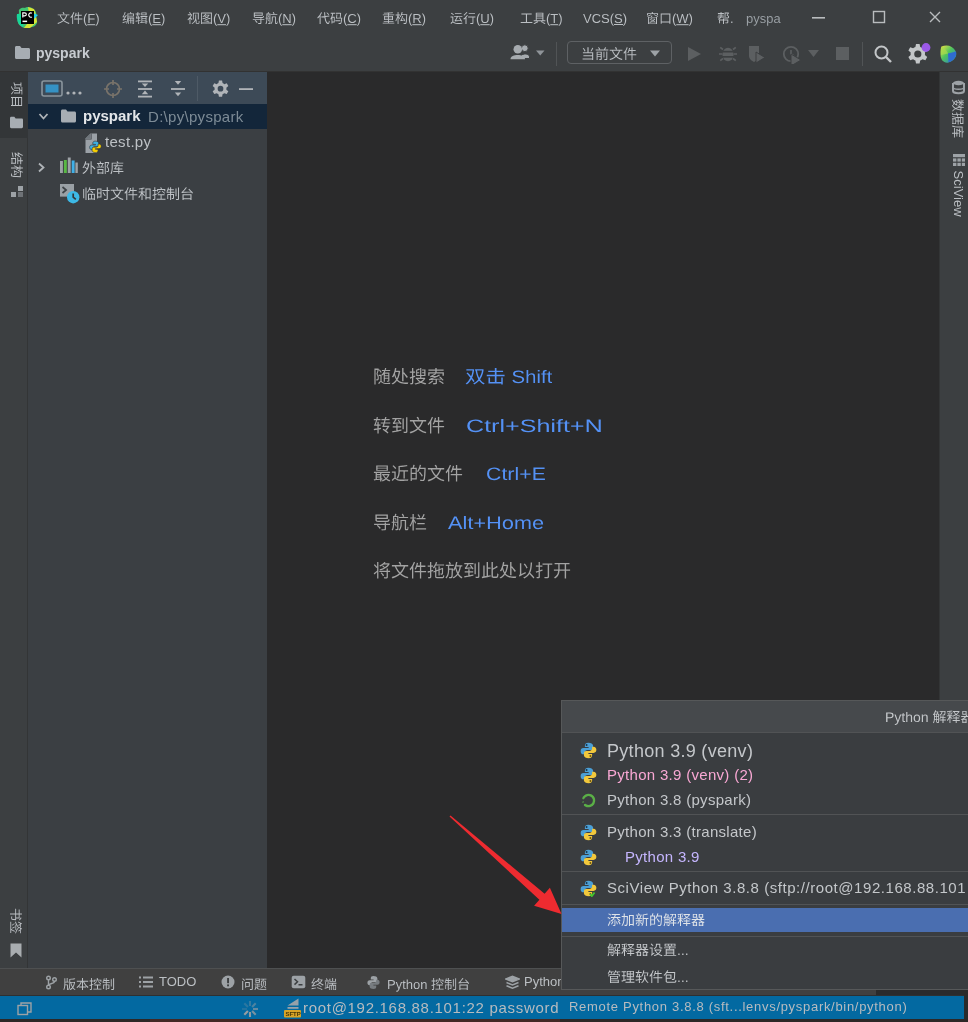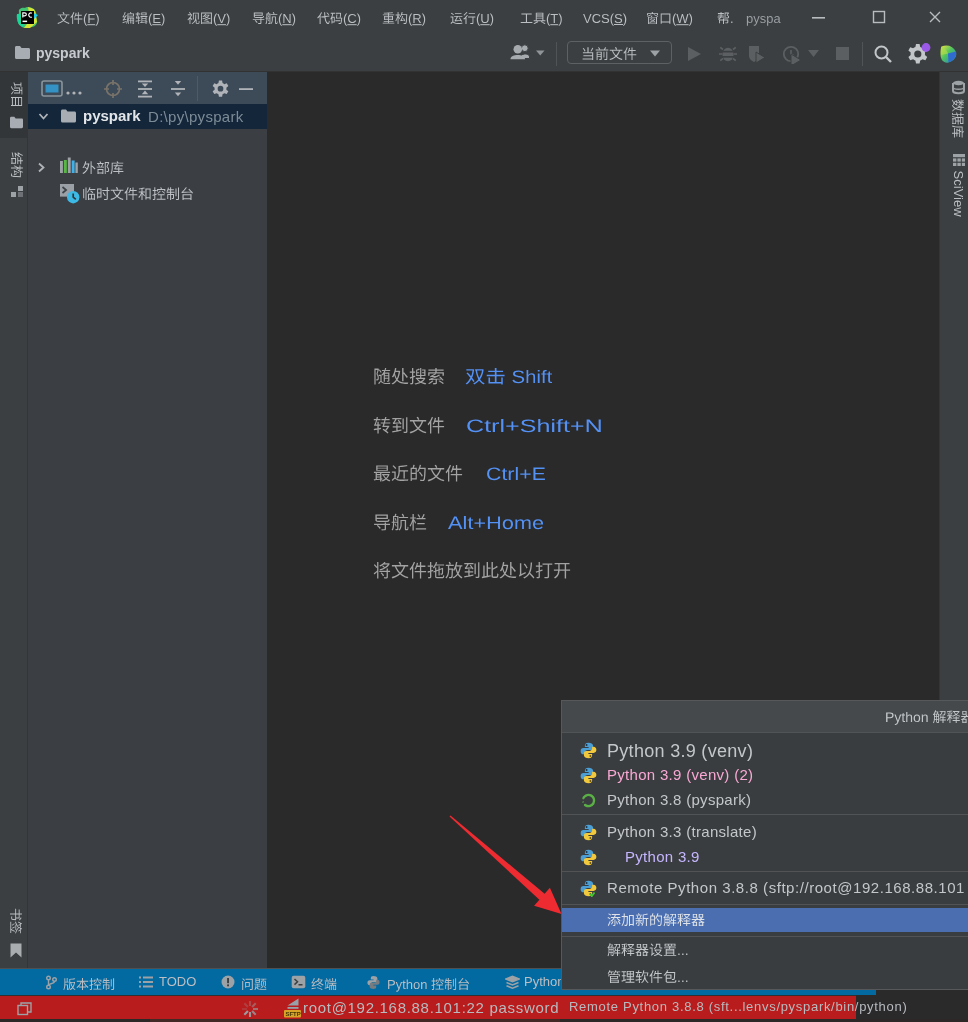--- a/index.html
+++ b/index.html
@@ -292,20 +292,32 @@
     <div class="abs" style="left:0;top:32px;width:239px;height:25px;background:#13263a;">
       <svg class="abs" style="left:10px;top:8px;" width="11" height="9" viewBox="0 0 11 9">
           <path d="M1.5 2 l4 4.5 4 -4.5" fill="none" stroke="#b0b4b8" stroke-width="1.8"></path>
         </svg>
       <svg class="abs" style="left:32px;top:4px;" width="17" height="16" viewBox="0 0 17 15">
           <path d="M1 2.5 C1 1.7 1.6 1 2.5 1 L6 1 L7.5 3 L14.5 3 C15.4 3 16 3.6 16 4.5 L16 12.5 C16 13.4 15.4 14 14.5 14 L2.5 14 C1.6 14 1 13.4 1 12.5 Z" fill="#a7adb3"></path>
         </svg>
       <span class="abs txt" style="left:55px;top:3px;font-size:15px;font-weight:bold;color:#e3e6e9;">pyspark</span>
       <span class="abs txt" style="left:120px;top:4px;font-size:15px;letter-spacing:0.3px;color:#7d8b96;text-align:center;">D:\py\pyspark</span>
     </div>
+    <div class="abs" style="left:0;top:57px;width:239px;height:25px;">
+      <svg class="abs" style="left:55px;top:4px;" width="20" height="21" viewBox="0 0 20 21">
+        <path d="M2.5 5.5 L7.5 0.5 L14 0.5 L14 20 L2.5 20 Z" fill="#9ba1a7"></path>
+        <path d="M2.5 5.5 L7.5 5.5 L7.5 0.5 Z" fill="#6e757b"></path>
+        <path d="M2.5 5.8 L7.8 5.8 7.8 0.5 8.6 0.5 8.6 6.6 2.5 6.6 Z" fill="#42474b"></path>
+        <g transform="translate(6.2,7.6) scale(0.78)">
+          <path d="M7.9.7C5.6.7 4.6 1.8 4.6 3.3v1.5h3.5v.9H3.3C1.5 5.7.6 6.9.6 8.6c0 1.8.9 3 2.7 3h1.3V9.8c0-1.5 1.3-2.3 2.6-2.3h3.1c1.3 0 2-.9 2-2.4V3.3C12.3 1.8 10.2.7 7.9.7z" fill="#3eb1e2" stroke="#2f3337" stroke-width="0.8"></path>
+          <path d="M8.1 15.3c2.3 0 3.3-1.1 3.3-2.6v-1.5H7.9v-.9h4.8c1.8 0 2.7-1.2 2.7-2.9 0-1.8-.9-3-2.7-3h-1.3v1.8c0 1.5-1.3 2.3-2.6 2.3H5.7c-1.3 0-2 .9-2 2.4v1.8c0 1.5 2.1 2.6 4.4 2.6z" fill="#f8d000" stroke="#2f3337" stroke-width="0.8"></path>
+        </g>
+      </svg>
+      <span class="abs txt" style="left:77px;top:4px;font-size:15px;letter-spacing:0.3px;color:#bdc1c5;">test.py</span>
+    </div>
     <div class="abs" style="left:0;top:82px;width:239px;height:25px;">
       <svg class="abs" style="left:9px;top:8px;" width="9" height="11" viewBox="0 0 9 11">
           <path d="M2 1.5 l4.5 4 -4.5 4" fill="none" stroke="#b0b4b8" stroke-width="1.8"></path>
         </svg>
       <svg class="abs" style="left:31px;top:2px;" width="19" height="18" viewBox="0 0 19 18">
         <rect x="1" y="5" width="2.9" height="12" fill="#9da2a6"></rect>
         <rect x="4.9" y="4" width="2.9" height="13" fill="#59b845"></rect>
         <rect x="8.8" y="1.5" width="2.9" height="15.5" fill="#9da2a6"></rect>
         <rect x="12.7" y="4.5" width="2.9" height="12.5" fill="#3fb0e8"></rect>
         <rect x="16.4" y="6.5" width="2.4" height="10.5" fill="#9da2a6"></rect>
@@ -376,21 +388,21 @@
             <rect x="5.4" y="5.4" width="3.4" height="3.2"></rect>
             <rect x="9.8" y="5.4" width="3.2" height="3.2"></rect>
         <rect x="1" y="9.8" width="3.4" height="3.2"></rect>
             <rect x="5.4" y="9.8" width="3.4" height="3.2"></rect>
             <rect x="9.8" y="9.8" width="3.2" height="3.2"></rect>
           </g>
       </svg>&nbsp;SciView
     </div>
   </div>
 
-  <div class="abs" id="bottombar" style="left:0;top:968px;width:876px;height:27px;background:#0369a1;border-top:1px solid #4e5051;padding-left:44px;">
+  <div class="abs" id="bottombar" style="left:0;top:968px;width:876px;height:27px;background:#404040;border-top:1px solid #4e5051;padding-left:44px;">
     <div class="abs txt" style="left:0;top:0;height:26px;line-height:26px;font-size:13px;color:#bbbfc3;">
       <svg class="abs" style="left:45px;top:6px;" width="13" height="15" viewBox="0 0 13 15">
         <circle cx="3.5" cy="3" r="1.8" fill="none" stroke="#9da2a6" stroke-width="1.4"></circle>
         <circle cx="3.5" cy="12" r="1.8" fill="none" stroke="#9da2a6" stroke-width="1.4"></circle>
         <circle cx="9.5" cy="4.5" r="1.8" fill="none" stroke="#9da2a6" stroke-width="1.4"></circle>
         <path d="M3.5 4.8 v5.4 M9.5 6.3 c0 3 -6 2 -6 4" fill="none" stroke="#9da2a6" stroke-width="1.4"></path>
       </svg>
       <svg class="abs" style="left:63px;top:7px;" width="52.0" height="16.9" viewBox="0 -13.0 52.0 16.9" preserveAspectRatio="none">
           <path d="M1.7 -7.3H5.7V-6.4H1.7ZM6.8 -7.1H11.5V-6.2H6.8ZM3.7 -11.0H4.6V-6.8H3.7ZM1.8 -4.6H4.9V1.0H4.0V-3.7H1.8ZM1.4 -10.7H2.3V-5.5Q2.3 -4.6 2.2 -3.8Q2.2 -2.9 2.1 -2.0Q1.9 -1.2 1.7 -0.4Q1.5 0.4 1.1 1.1Q1.0 1.0 0.9 0.9Q0.8 0.8 0.6 0.7Q0.5 0.5 0.4 0.5Q0.7 -0.1 0.9 -0.9Q1.1 -1.6 1.2 -2.4Q1.3 -3.2 1.3 -4.0Q1.4 -4.7 1.4 -5.5ZM11.2 -7.1H11.4L11.5 -7.2L12.1 -7.0Q11.8 -4.9 11.1 -3.3Q10.5 -1.7 9.5 -0.6Q8.5 0.4 7.3 1.1Q7.2 0.9 7.1 0.8Q7.0 0.7 6.9 0.5Q6.8 0.4 6.7 0.3Q7.8 -0.2 8.7 -1.2Q9.7 -2.2 10.3 -3.7Q10.9 -5.1 11.2 -6.9ZM8.2 -6.6Q8.5 -5.0 9.1 -3.6Q9.6 -2.3 10.5 -1.3Q11.3 -0.3 12.5 0.3Q12.4 0.4 12.3 0.5Q12.2 0.6 12.0 0.8Q11.9 0.9 11.9 1.1Q10.6 0.4 9.8 -0.7Q8.9 -1.8 8.3 -3.2Q7.8 -4.7 7.4 -6.4ZM11.7 -10.8 12.3 -10.0Q11.5 -9.8 10.6 -9.6Q9.6 -9.5 8.6 -9.4Q7.5 -9.3 6.5 -9.2Q6.5 -9.4 6.4 -9.6Q6.4 -9.9 6.3 -10.0Q7.2 -10.1 8.2 -10.2Q9.3 -10.4 10.2 -10.5Q11.1 -10.6 11.7 -10.8ZM6.3 -10.0H7.2V-5.5Q7.2 -4.7 7.2 -3.9Q7.1 -3.0 7.0 -2.1Q6.9 -1.2 6.6 -0.4Q6.4 0.4 5.9 1.1Q5.9 1.0 5.7 0.9Q5.6 0.8 5.4 0.7Q5.3 0.6 5.2 0.6Q5.5 -0.1 5.8 -0.9Q6.0 -1.6 6.1 -2.4Q6.2 -3.2 6.2 -4.0Q6.3 -4.8 6.3 -5.5Z M13.8 -8.2H25.2V-7.2H13.8ZM15.9 -2.4H23.0V-1.4H15.9ZM19.0 -10.9H20.0V1.0H19.0ZM18.0 -7.9 18.9 -7.6Q18.4 -6.2 17.7 -5.0Q17.0 -3.7 16.1 -2.7Q15.2 -1.7 14.2 -1.0Q14.1 -1.1 14.0 -1.3Q13.9 -1.4 13.7 -1.6Q13.6 -1.7 13.5 -1.8Q14.4 -2.4 15.3 -3.4Q16.2 -4.3 16.9 -5.5Q17.6 -6.6 18.0 -7.9ZM20.9 -7.8Q21.4 -6.6 22.1 -5.5Q22.8 -4.3 23.7 -3.4Q24.6 -2.5 25.5 -1.9Q25.4 -1.8 25.3 -1.7Q25.1 -1.5 25.0 -1.4Q24.9 -1.2 24.8 -1.1Q23.8 -1.7 22.9 -2.7Q22.0 -3.7 21.3 -5.0Q20.5 -6.2 20.0 -7.6Z M26.4 -3.8Q27.1 -4.0 28.2 -4.4Q29.2 -4.7 30.3 -5.1L30.4 -4.2Q29.5 -3.9 28.5 -3.5Q27.5 -3.1 26.6 -2.9ZM26.6 -8.4H30.4V-7.5H26.6ZM28.1 -10.9H29.0V-0.2Q29.0 0.2 28.9 0.4Q28.8 0.6 28.6 0.8Q28.4 0.9 28.0 0.9Q27.6 0.9 27.0 0.9Q26.9 0.7 26.9 0.5Q26.8 0.2 26.7 0.0Q27.1 0.0 27.5 0.0Q27.8 0.0 27.9 0.0Q28.0 0.0 28.1 -0.0Q28.1 -0.1 28.1 -0.2ZM31.4 -4.4H37.6V-3.5H31.4ZM30.3 -0.3H38.5V0.6H30.3ZM30.8 -9.3H38.4V-7.2H37.5V-8.5H31.7V-7.1H30.8ZM34.0 -3.9H35.0V0.2H34.0ZM33.6 -10.7 34.6 -10.9Q34.8 -10.5 35.0 -10.0Q35.2 -9.6 35.3 -9.2L34.3 -8.9Q34.2 -9.3 34.0 -9.8Q33.8 -10.3 33.6 -10.7ZM35.0 -7.2 35.6 -7.7Q36.0 -7.4 36.5 -7.0Q37.0 -6.5 37.4 -6.1Q37.8 -5.7 38.1 -5.4L37.5 -4.8Q37.2 -5.1 36.8 -5.5Q36.4 -5.9 35.9 -6.4Q35.4 -6.8 35.0 -7.2ZM33.3 -7.7 34.1 -7.4Q33.8 -6.9 33.3 -6.4Q32.9 -5.9 32.4 -5.4Q31.9 -5.0 31.4 -4.7Q31.4 -4.8 31.3 -4.9Q31.1 -5.0 31.0 -5.2Q30.9 -5.3 30.8 -5.4Q31.5 -5.8 32.2 -6.5Q32.8 -7.1 33.3 -7.7Z M47.8 -9.7H48.7V-2.5H47.8ZM50.1 -10.8H51.1V-0.3Q51.1 0.2 50.9 0.4Q50.8 0.7 50.5 0.8Q50.2 0.9 49.7 1.0Q49.2 1.0 48.4 1.0Q48.4 0.8 48.3 0.5Q48.2 0.2 48.1 -0.0Q48.7 -0.0 49.2 -0.0Q49.7 -0.0 49.8 -0.0Q50.0 -0.0 50.0 -0.1Q50.1 -0.1 50.1 -0.3ZM42.8 -10.9H43.7V1.0H42.8ZM45.5 -4.6H46.4V-1.0Q46.4 -0.7 46.3 -0.5Q46.2 -0.3 46.0 -0.1Q45.8 -0.0 45.4 -0.0Q45.0 0.0 44.5 0.0Q44.5 -0.2 44.4 -0.4Q44.3 -0.7 44.2 -0.8Q44.6 -0.8 44.9 -0.8Q45.2 -0.8 45.3 -0.8Q45.5 -0.8 45.5 -1.0ZM40.2 -4.6H45.9V-3.7H41.1V-0.0H40.2ZM39.6 -6.8H46.9V-5.9H39.6ZM40.8 -9.0H46.3V-8.1H40.7ZM40.8 -10.6 41.8 -10.4Q41.5 -9.4 41.2 -8.4Q40.8 -7.5 40.4 -6.8Q40.3 -6.9 40.1 -6.9Q40.0 -7.0 39.8 -7.1Q39.7 -7.1 39.5 -7.2Q40.0 -7.8 40.3 -8.8Q40.6 -9.7 40.8 -10.6Z" fill="#bbbfc3"></path>
         </svg>
@@ -432,21 +444,21 @@
         <g fill="none" stroke="#9da2a6" stroke-width="1.5">
         <path d="M1 4 L7.5 1.2 14 4 7.5 6.8 Z" fill="#9da2a6"></path>
         <path d="M1.5 7.5 L7.5 10 13.5 7.5"></path>
             <path d="M1.5 10.7 L7.5 13.2 13.5 10.7"></path>
           </g>
       </svg>
       <span class="abs" style="left:524px;">Python</span>
     </div>
   </div>
 
-  <div class="abs" id="statusbar" style="left:0;top:995px;width:856px;height:27px;background:#b91c1c;border-top:1px solid #2e3031;">
+  <div class="abs" id="statusbar" style="left:0;top:995px;width:964px;height:27px;background:#0369a1;border-top:1px solid #2e3031;">
     <svg class="abs" style="left:17px;top:6px;" width="15" height="14" viewBox="0 0 15 14">
       <rect x="1" y="3.5" width="9.5" height="9" fill="none" stroke="#9da2a6" stroke-width="1.4"></rect>
       <path d="M4 3.5 V1 H14 V10 H10.5" fill="none" stroke="#9da2a6" stroke-width="1.4"></path>
     </svg>
     <svg class="abs" style="left:240px;top:3px;" width="20" height="20" viewBox="0 0 20 20">
       <g stroke="#989da1" stroke-width="2.1" stroke-linecap="butt">
         <path d="M10 2 V7" opacity="0.35"></path>
           <path d="M15.7 4.3 L12.1 7.9" opacity="0.5"></path>
         <path d="M18 10 H13" opacity="0.65"></path>
           <path d="M15.7 15.7 L12.1 12.1" opacity="0.8"></path>
@@ -510,21 +522,21 @@
       </svg>
     <span class="abs txt" style="left:45px;top:122px;font-size:15px;letter-spacing:0.3px;color:#c4c7ca;">Python 3.3 (translate)</span>
     <svg class="abs" style="left:18px;top:148px;" width="17" height="17" viewBox="0 0 16 16">
         <use href="#pyico"></use>
       </svg>
     <span class="abs txt" style="left:63px;top:147px;font-size:15px;letter-spacing:0.3px;color:#c4b5fd;">Python 3.9</span>
     <svg class="abs" style="left:18px;top:179px;" width="17" height="17" viewBox="0 0 16 16">
         <use href="#pyico"></use>
       <path d="M9.5 13.2 l1.6 2 2.6 -3.4" fill="none" stroke="#43c52e" stroke-width="1.7"></path>
     </svg>
-    <span class="abs txt" style="left:45px;top:178px;font-size:15px;letter-spacing:0.55px;color:#c4c7ca;">Remote Python 3.8.8 (sftp://root@192.168.88.101</span>
+    <span class="abs txt" style="left:45px;top:178px;font-size:15px;letter-spacing:0.55px;color:#c4c7ca;">SciView Python 3.8.8 (sftp://root@192.168.88.101</span>
     <div class="abs" style="left:0;top:207px;width:407px;height:24px;background:#4a6eb0;">
       <svg class="abs" style="left:45px;top:3px;" width="98.0" height="18.2" viewBox="0 -14.0 98.0 18.2" preserveAspectRatio="none">
           <path d="M5.7 -4.0 6.5 -3.7Q6.3 -3.2 6.1 -2.6Q5.8 -2.0 5.5 -1.4Q5.2 -0.9 4.7 -0.5L3.9 -1.0Q4.4 -1.4 4.7 -1.9Q5.0 -2.4 5.3 -3.0Q5.5 -3.5 5.7 -4.0ZM9.0 -3.6 9.8 -3.8Q10.0 -3.4 10.2 -2.8Q10.4 -2.3 10.6 -1.8Q10.7 -1.3 10.8 -0.9L9.9 -0.6Q9.9 -1.0 9.7 -1.5Q9.6 -2.0 9.4 -2.5Q9.2 -3.1 9.0 -3.6ZM10.7 -3.9 11.6 -4.3Q12.0 -3.8 12.4 -3.2Q12.8 -2.6 13.1 -2.0Q13.4 -1.4 13.6 -0.9L12.7 -0.4Q12.5 -0.9 12.2 -1.5Q11.9 -2.1 11.5 -2.8Q11.1 -3.4 10.7 -3.9ZM10.2 -7.7Q10.5 -7.1 11.1 -6.4Q11.6 -5.8 12.3 -5.4Q12.9 -4.9 13.6 -4.6Q13.5 -4.5 13.4 -4.4Q13.2 -4.2 13.1 -4.1Q13.0 -3.9 12.9 -3.8Q12.2 -4.1 11.5 -4.7Q10.8 -5.2 10.3 -5.9Q9.7 -6.7 9.3 -7.4ZM3.9 -8.1H13.4V-7.1H3.9ZM4.6 -11.0H12.9V-10.0H4.6ZM7.5 -5.6H8.4V-0.0Q8.4 0.4 8.3 0.6Q8.2 0.8 7.9 1.0Q7.7 1.1 7.2 1.1Q6.7 1.1 6.0 1.1Q6.0 0.9 5.9 0.6Q5.8 0.4 5.7 0.2Q6.2 0.2 6.7 0.2Q7.1 0.2 7.2 0.2Q7.4 0.2 7.4 0.1Q7.5 0.1 7.5 -0.0ZM1.2 -10.9 1.8 -11.6Q2.2 -11.5 2.6 -11.2Q3.1 -11.0 3.4 -10.7Q3.8 -10.4 4.1 -10.2L3.4 -9.3Q3.2 -9.6 2.8 -9.9Q2.5 -10.1 2.0 -10.4Q1.6 -10.7 1.2 -10.9ZM0.5 -7.1 1.1 -7.9Q1.5 -7.7 2.0 -7.5Q2.4 -7.2 2.8 -7.0Q3.2 -6.7 3.5 -6.5L2.9 -5.7Q2.6 -5.9 2.2 -6.2Q1.8 -6.4 1.4 -6.7Q0.9 -6.9 0.5 -7.1ZM0.8 0.3Q1.1 -0.2 1.5 -0.9Q1.8 -1.6 2.2 -2.4Q2.5 -3.2 2.8 -3.9L3.6 -3.3Q3.4 -2.6 3.0 -1.9Q2.7 -1.1 2.4 -0.4Q2.1 0.3 1.8 0.9ZM7.8 -10.6 8.9 -10.5Q8.6 -9.0 8.0 -7.7Q7.4 -6.4 6.5 -5.3Q5.6 -4.3 4.2 -3.6Q4.1 -3.7 4.0 -3.8Q3.9 -4.0 3.8 -4.1Q3.7 -4.3 3.6 -4.4Q4.8 -5.0 5.7 -6.0Q6.5 -6.9 7.1 -8.2Q7.6 -9.4 7.8 -10.6Z M22.5 -1.1H26.3V-0.1H22.5ZM14.7 -9.1H20.1V-8.1H14.7ZM22.0 -10.0H26.8V0.8H25.7V-9.0H23.0V0.9H22.0ZM19.8 -9.1H20.9Q20.9 -9.1 20.9 -9.0Q20.9 -8.9 20.9 -8.8Q20.9 -8.6 20.9 -8.6Q20.8 -6.2 20.8 -4.6Q20.7 -3.0 20.7 -2.0Q20.6 -1.0 20.5 -0.5Q20.4 0.1 20.2 0.3Q20.0 0.6 19.8 0.7Q19.6 0.8 19.3 0.9Q19.0 0.9 18.5 0.9Q18.1 0.9 17.6 0.9Q17.6 0.6 17.5 0.3Q17.5 0.0 17.3 -0.2Q17.8 -0.2 18.2 -0.2Q18.6 -0.1 18.8 -0.1Q19.0 -0.1 19.1 -0.2Q19.2 -0.2 19.3 -0.4Q19.4 -0.5 19.5 -1.0Q19.6 -1.5 19.7 -2.5Q19.7 -3.5 19.8 -5.1Q19.8 -6.6 19.8 -8.9ZM16.7 -11.6H17.8Q17.8 -9.6 17.7 -7.8Q17.6 -5.9 17.4 -4.3Q17.2 -2.6 16.6 -1.3Q16.1 0.1 15.2 1.1Q15.1 1.0 15.0 0.9Q14.8 0.7 14.7 0.6Q14.5 0.5 14.4 0.4Q15.1 -0.3 15.5 -1.3Q16.0 -2.3 16.2 -3.5Q16.5 -4.6 16.6 -5.9Q16.7 -7.3 16.7 -8.7Q16.7 -10.1 16.7 -11.6Z M36.2 -7.0H41.4V-6.1H36.2ZM28.9 -10.3H35.0V-9.4H28.9ZM28.7 -4.7H35.1V-3.8H28.7ZM28.6 -7.1H35.3V-6.2H28.6ZM38.9 -6.6H39.9V1.1H38.9ZM29.8 -9.1 30.6 -9.3Q30.8 -8.9 31.0 -8.3Q31.2 -7.7 31.2 -7.3L30.3 -7.1Q30.3 -7.5 30.1 -8.1Q30.0 -8.6 29.8 -9.1ZM33.3 -9.3 34.3 -9.1Q34.0 -8.5 33.8 -7.8Q33.5 -7.2 33.3 -6.7L32.4 -6.9Q32.6 -7.3 32.7 -7.7Q32.9 -8.1 33.0 -8.5Q33.2 -9.0 33.3 -9.3ZM40.1 -11.5 41.0 -10.7Q40.3 -10.5 39.5 -10.3Q38.7 -10.1 37.8 -9.9Q36.9 -9.7 36.1 -9.6Q36.0 -9.8 35.9 -10.0Q35.8 -10.2 35.7 -10.4Q36.5 -10.5 37.3 -10.7Q38.2 -10.9 38.9 -11.1Q39.6 -11.3 40.1 -11.5ZM31.0 -11.6 31.9 -11.8Q32.2 -11.4 32.4 -10.9Q32.7 -10.4 32.8 -10.0L31.8 -9.7Q31.7 -10.1 31.5 -10.6Q31.2 -11.1 31.0 -11.6ZM31.5 -6.6H32.5V-0.2Q32.5 0.1 32.4 0.3Q32.3 0.5 32.1 0.7Q31.8 0.8 31.5 0.8Q31.1 0.8 30.6 0.8Q30.6 0.6 30.5 0.4Q30.4 0.1 30.3 -0.1Q30.6 -0.1 30.9 -0.1Q31.2 -0.1 31.3 -0.1Q31.5 -0.1 31.5 -0.2ZM35.7 -10.4H36.7V-5.6Q36.7 -4.8 36.7 -4.0Q36.6 -3.1 36.5 -2.2Q36.3 -1.3 36.0 -0.5Q35.7 0.3 35.3 1.0Q35.2 0.9 35.0 0.8Q34.9 0.6 34.7 0.5Q34.6 0.4 34.4 0.3Q35.0 -0.5 35.3 -1.5Q35.6 -2.6 35.7 -3.6Q35.7 -4.7 35.7 -5.6ZM33.0 -3.0 33.8 -3.4Q34.1 -2.8 34.4 -2.2Q34.8 -1.6 34.9 -1.2L34.2 -0.7Q34.0 -1.2 33.7 -1.8Q33.4 -2.5 33.0 -3.0ZM29.9 -3.3 30.7 -3.1Q30.5 -2.3 30.1 -1.6Q29.7 -0.9 29.3 -0.4Q29.2 -0.5 29.0 -0.7Q28.7 -0.9 28.6 -0.9Q29.0 -1.4 29.3 -2.0Q29.7 -2.7 29.9 -3.3Z M43.8 -9.5H48.1V-0.4H43.8V-1.3H47.1V-8.6H43.8ZM43.2 -9.5H44.2V0.8H43.2ZM43.8 -5.6H47.6V-4.7H43.8ZM45.4 -11.8 46.5 -11.6Q46.3 -10.9 46.0 -10.3Q45.8 -9.6 45.6 -9.1L44.7 -9.3Q44.8 -9.7 45.0 -10.1Q45.1 -10.5 45.2 -11.0Q45.3 -11.4 45.4 -11.8ZM50.1 -9.6H54.4V-8.6H50.1ZM54.0 -9.6H55.0Q55.0 -9.6 55.0 -9.5Q55.0 -9.3 55.0 -9.2Q55.0 -9.1 55.0 -9.0Q54.9 -6.6 54.8 -4.9Q54.7 -3.3 54.6 -2.2Q54.5 -1.2 54.4 -0.6Q54.2 0.0 54.0 0.3Q53.8 0.6 53.5 0.7Q53.3 0.8 52.9 0.9Q52.5 0.9 52.0 0.9Q51.4 0.9 50.8 0.8Q50.8 0.6 50.7 0.3Q50.6 0.0 50.5 -0.2Q51.1 -0.1 51.7 -0.1Q52.3 -0.1 52.5 -0.1Q52.8 -0.1 52.9 -0.1Q53.0 -0.2 53.1 -0.3Q53.3 -0.5 53.4 -1.1Q53.6 -1.7 53.7 -2.7Q53.8 -3.8 53.9 -5.4Q53.9 -7.0 54.0 -9.3ZM50.4 -11.8 51.4 -11.6Q51.1 -10.5 50.8 -9.5Q50.4 -8.5 50.0 -7.7Q49.6 -6.8 49.1 -6.1Q49.0 -6.2 48.8 -6.3Q48.7 -6.4 48.5 -6.5Q48.3 -6.6 48.2 -6.7Q48.7 -7.3 49.1 -8.2Q49.5 -9.0 49.8 -9.9Q50.1 -10.9 50.4 -11.8ZM49.7 -5.9 50.5 -6.4Q50.9 -5.9 51.4 -5.3Q51.8 -4.7 52.2 -4.2Q52.5 -3.6 52.8 -3.2L51.9 -2.6Q51.7 -3.1 51.3 -3.6Q50.9 -4.2 50.5 -4.8Q50.1 -5.4 49.7 -5.9Z M57.9 -8.2H62.0V-7.4H57.9ZM57.9 -5.7H62.0V-4.9H57.9ZM57.9 -3.0H62.0V-2.2H57.9ZM64.2 -5.1H69.1V-4.2H64.2ZM58.7 -10.5H61.2V-9.7H58.7ZM63.1 -11.1H68.4V-10.2H63.1ZM63.1 -2.5H69.4V-1.6H63.1ZM66.0 -6.5H67.0V1.1H66.0ZM59.7 -7.8H60.4V0.4H59.7ZM68.1 -11.1H69.1Q69.1 -11.1 69.1 -10.9Q69.0 -10.8 69.0 -10.7Q69.0 -9.5 68.9 -8.8Q68.9 -8.0 68.8 -7.6Q68.7 -7.3 68.5 -7.1Q68.4 -6.9 68.2 -6.8Q68.0 -6.8 67.7 -6.7Q67.5 -6.7 67.1 -6.7Q66.7 -6.7 66.3 -6.7Q66.3 -6.9 66.2 -7.2Q66.2 -7.4 66.0 -7.6Q66.5 -7.6 66.8 -7.6Q67.2 -7.6 67.3 -7.6Q67.5 -7.6 67.5 -7.6Q67.6 -7.6 67.7 -7.7Q67.8 -7.8 67.9 -8.1Q67.9 -8.5 68.0 -9.1Q68.1 -9.8 68.1 -10.9ZM64.2 -6.4 65.1 -6.3Q64.9 -5.3 64.5 -4.4Q64.2 -3.5 63.7 -2.9Q63.6 -2.9 63.5 -3.0Q63.3 -3.1 63.2 -3.2Q63.0 -3.2 62.9 -3.3Q63.4 -3.9 63.7 -4.7Q64.0 -5.6 64.2 -6.4ZM58.6 -11.8 59.6 -11.6Q59.3 -10.6 59.0 -9.7Q58.6 -8.8 58.2 -8.1Q57.7 -7.3 57.2 -6.7Q57.2 -6.8 57.0 -6.9Q56.9 -7.0 56.7 -7.1Q56.6 -7.2 56.4 -7.3Q57.2 -8.1 57.8 -9.3Q58.3 -10.5 58.6 -11.8ZM57.5 -8.2H58.4V-4.5Q58.4 -3.8 58.4 -3.1Q58.3 -2.4 58.2 -1.6Q58.1 -0.8 57.9 -0.1Q57.6 0.6 57.3 1.2Q57.2 1.1 57.0 1.0Q56.9 0.9 56.7 0.8Q56.6 0.7 56.5 0.7Q57.0 -0.1 57.2 -1.0Q57.4 -1.9 57.5 -2.8Q57.5 -3.7 57.5 -4.5ZM61.7 -8.2H62.6V-0.1Q62.6 0.3 62.5 0.5Q62.4 0.7 62.2 0.8Q62.0 0.9 61.6 1.0Q61.3 1.0 60.8 1.0Q60.8 0.8 60.7 0.5Q60.6 0.3 60.5 0.1Q60.9 0.1 61.1 0.1Q61.4 0.1 61.5 0.1Q61.7 0.1 61.7 -0.1ZM65.1 -10.8H66.1Q66.0 -9.8 65.7 -9.0Q65.5 -8.1 64.9 -7.5Q64.4 -6.8 63.4 -6.3Q63.3 -6.5 63.2 -6.7Q63.0 -6.9 62.8 -7.1Q63.7 -7.4 64.1 -8.0Q64.6 -8.6 64.8 -9.3Q65.1 -10.0 65.1 -10.8ZM61.0 -10.5H61.2L61.4 -10.6L62.0 -10.2Q61.8 -9.7 61.6 -9.3Q61.4 -8.8 61.2 -8.3Q61.0 -7.9 60.7 -7.6Q60.6 -7.7 60.4 -7.8Q60.2 -7.9 60.0 -8.0Q60.2 -8.3 60.4 -8.7Q60.6 -9.1 60.8 -9.6Q60.9 -10.0 61.0 -10.3Z M73.0 -10.7H74.0V1.1H73.0ZM70.7 -6.7H75.8V-5.8H70.7ZM73.0 -6.2 73.6 -5.9Q73.3 -5.1 72.9 -4.1Q72.5 -3.2 72.0 -2.3Q71.5 -1.5 71.0 -0.9Q70.9 -1.1 70.8 -1.3Q70.7 -1.5 70.6 -1.7Q70.5 -1.8 70.4 -2.0Q70.9 -2.4 71.4 -3.1Q71.9 -3.9 72.3 -4.7Q72.7 -5.5 73.0 -6.2ZM73.9 -5.7Q74.1 -5.6 74.4 -5.3Q74.7 -5.0 75.0 -4.6Q75.4 -4.3 75.7 -4.0Q76.0 -3.7 76.1 -3.5L75.4 -2.8Q75.2 -3.0 75.0 -3.4Q74.7 -3.7 74.4 -4.1Q74.0 -4.5 73.8 -4.8Q73.5 -5.1 73.3 -5.3ZM70.8 -9.3 71.6 -9.6Q71.9 -9.1 72.2 -8.6Q72.5 -8.0 72.6 -7.6L71.8 -7.3Q71.7 -7.7 71.4 -8.3Q71.1 -8.8 70.8 -9.3ZM75.3 -9.7 76.2 -9.5Q75.9 -8.9 75.6 -8.3Q75.3 -7.8 75.0 -7.4L74.3 -7.6Q74.5 -7.9 74.7 -8.3Q74.9 -8.6 75.0 -9.0Q75.2 -9.4 75.3 -9.7ZM75.5 -11.6 76.1 -10.8Q75.4 -10.6 74.5 -10.5Q73.6 -10.3 72.7 -10.2Q71.7 -10.1 70.8 -10.1Q70.8 -10.2 70.7 -10.5Q70.7 -10.7 70.6 -10.9Q71.4 -10.9 72.4 -11.1Q73.3 -11.2 74.1 -11.3Q74.9 -11.5 75.5 -11.6ZM76.5 -11.0H82.4V-10.1H76.5ZM82.2 -11.0H82.4L82.6 -11.1L83.2 -10.7Q82.7 -9.7 82.0 -8.9Q81.2 -8.0 80.3 -7.4Q79.4 -6.7 78.4 -6.2Q77.3 -5.7 76.3 -5.3Q76.3 -5.4 76.2 -5.6Q76.1 -5.8 76.0 -5.9Q75.9 -6.1 75.8 -6.1Q76.7 -6.4 77.7 -6.9Q78.7 -7.3 79.5 -7.9Q80.4 -8.6 81.1 -9.3Q81.8 -10.0 82.2 -10.9ZM77.8 -10.6Q78.3 -9.5 79.2 -8.6Q80.0 -7.8 81.2 -7.1Q82.3 -6.5 83.7 -6.2Q83.6 -6.1 83.5 -5.9Q83.3 -5.8 83.3 -5.6Q83.2 -5.4 83.1 -5.3Q81.7 -5.7 80.6 -6.4Q79.4 -7.1 78.5 -8.1Q77.6 -9.1 77.0 -10.3ZM76.6 -4.5H82.7V-3.5H76.6ZM76.1 -2.1H83.3V-1.1H76.1ZM79.2 -5.7H80.2V1.1H79.2Z M86.7 -10.2V-8.3H89.1V-10.2ZM85.8 -11.1H90.1V-7.3H85.8ZM92.7 -10.2V-8.3H95.2V-10.2ZM91.7 -11.1H96.2V-7.3H91.7ZM84.7 -5.9H97.3V-4.9H84.7ZM86.3 -0.2H89.7V0.7H86.3ZM92.2 -0.2H95.7V0.7H92.2ZM92.7 -5.7Q93.2 -5.0 94.0 -4.5Q94.8 -4.0 95.7 -3.6Q96.7 -3.2 97.6 -2.9Q97.5 -2.8 97.4 -2.7Q97.2 -2.5 97.1 -2.4Q97.0 -2.2 96.9 -2.1Q96.0 -2.4 95.0 -2.8Q94.1 -3.3 93.2 -4.0Q92.4 -4.6 91.9 -5.3ZM85.8 -3.2H90.1V1.0H89.1V-2.3H86.8V1.1H85.8ZM91.8 -3.2H96.3V1.0H95.2V-2.3H92.7V1.1H91.8ZM90.1 -7.4 91.2 -7.2Q90.7 -6.2 89.8 -5.2Q89.0 -4.3 87.8 -3.4Q86.6 -2.6 85.0 -2.0Q85.0 -2.1 84.9 -2.2Q84.8 -2.4 84.6 -2.5Q84.5 -2.7 84.4 -2.8Q85.9 -3.3 87.1 -4.1Q88.2 -4.9 89.0 -5.7Q89.7 -6.6 90.1 -7.4ZM92.6 -6.8 93.1 -7.3Q93.7 -7.2 94.3 -6.9Q94.9 -6.6 95.2 -6.3L94.6 -5.7Q94.3 -5.9 93.7 -6.3Q93.1 -6.6 92.6 -6.8Z" fill="#dfe3e8"></path>
         </svg>
     </div>
     <svg class="abs" style="left:45px;top:240px;" width="81.7" height="18.2" viewBox="0 -14.0 81.7 18.2" preserveAspectRatio="none">
         <path d="M1.9 -8.2H6.0V-7.4H1.9ZM1.9 -5.7H6.0V-4.9H1.9ZM1.9 -3.0H6.0V-2.2H1.9ZM8.2 -5.1H13.1V-4.2H8.2ZM2.7 -10.5H5.2V-9.7H2.7ZM7.1 -11.1H12.4V-10.2H7.1ZM7.1 -2.5H13.4V-1.6H7.1ZM10.0 -6.5H11.0V1.1H10.0ZM3.7 -7.8H4.4V0.4H3.7ZM12.1 -11.1H13.1Q13.1 -11.1 13.1 -10.9Q13.0 -10.8 13.0 -10.7Q13.0 -9.5 12.9 -8.8Q12.9 -8.0 12.8 -7.6Q12.7 -7.3 12.5 -7.1Q12.4 -6.9 12.2 -6.8Q12.0 -6.8 11.7 -6.7Q11.5 -6.7 11.1 -6.7Q10.7 -6.7 10.3 -6.7Q10.3 -6.9 10.2 -7.2Q10.2 -7.4 10.0 -7.6Q10.5 -7.6 10.8 -7.6Q11.2 -7.6 11.3 -7.6Q11.5 -7.6 11.5 -7.6Q11.6 -7.6 11.7 -7.7Q11.8 -7.8 11.9 -8.1Q11.9 -8.5 12.0 -9.1Q12.1 -9.8 12.1 -10.9ZM8.2 -6.4 9.1 -6.3Q8.9 -5.3 8.5 -4.4Q8.2 -3.5 7.7 -2.9Q7.6 -2.9 7.5 -3.0Q7.3 -3.1 7.2 -3.2Q7.0 -3.2 6.9 -3.3Q7.4 -3.9 7.7 -4.7Q8.0 -5.6 8.2 -6.4ZM2.6 -11.8 3.6 -11.6Q3.3 -10.6 3.0 -9.7Q2.6 -8.8 2.2 -8.1Q1.7 -7.3 1.2 -6.7Q1.2 -6.8 1.0 -6.9Q0.9 -7.0 0.7 -7.1Q0.6 -7.2 0.4 -7.3Q1.2 -8.1 1.8 -9.3Q2.3 -10.5 2.6 -11.8ZM1.5 -8.2H2.4V-4.5Q2.4 -3.8 2.4 -3.1Q2.3 -2.4 2.2 -1.6Q2.1 -0.8 1.9 -0.1Q1.6 0.6 1.3 1.2Q1.2 1.1 1.0 1.0Q0.9 0.9 0.7 0.8Q0.6 0.7 0.5 0.7Q1.0 -0.1 1.2 -1.0Q1.4 -1.9 1.5 -2.8Q1.5 -3.7 1.5 -4.5ZM5.7 -8.2H6.6V-0.1Q6.6 0.3 6.5 0.5Q6.4 0.7 6.2 0.8Q6.0 0.9 5.6 1.0Q5.3 1.0 4.8 1.0Q4.8 0.8 4.7 0.5Q4.6 0.3 4.5 0.1Q4.9 0.1 5.1 0.1Q5.4 0.1 5.5 0.1Q5.7 0.1 5.7 -0.1ZM9.1 -10.8H10.1Q10.0 -9.8 9.7 -9.0Q9.5 -8.1 8.9 -7.5Q8.4 -6.8 7.4 -6.3Q7.3 -6.5 7.2 -6.7Q7.0 -6.9 6.8 -7.1Q7.7 -7.4 8.1 -8.0Q8.6 -8.6 8.8 -9.3Q9.1 -10.0 9.1 -10.8ZM5.0 -10.5H5.2L5.4 -10.6L6.0 -10.2Q5.8 -9.7 5.6 -9.3Q5.4 -8.8 5.2 -8.3Q5.0 -7.9 4.7 -7.6Q4.6 -7.7 4.4 -7.8Q4.2 -7.9 4.0 -8.0Q4.2 -8.3 4.4 -8.7Q4.6 -9.1 4.8 -9.6Q4.9 -10.0 5.0 -10.3Z M17.0 -10.7H18.0V1.1H17.0ZM14.7 -6.7H19.8V-5.8H14.7ZM17.0 -6.2 17.6 -5.9Q17.3 -5.1 16.9 -4.1Q16.5 -3.2 16.0 -2.3Q15.5 -1.5 15.0 -0.9Q14.9 -1.1 14.8 -1.3Q14.7 -1.5 14.6 -1.7Q14.5 -1.8 14.4 -2.0Q14.9 -2.4 15.4 -3.1Q15.9 -3.9 16.3 -4.7Q16.7 -5.5 17.0 -6.2ZM17.9 -5.7Q18.1 -5.6 18.4 -5.3Q18.7 -5.0 19.0 -4.6Q19.4 -4.3 19.7 -4.0Q20.0 -3.7 20.1 -3.5L19.4 -2.8Q19.2 -3.0 19.0 -3.4Q18.7 -3.7 18.4 -4.1Q18.0 -4.5 17.8 -4.8Q17.5 -5.1 17.3 -5.3ZM14.8 -9.3 15.6 -9.6Q15.9 -9.1 16.2 -8.6Q16.5 -8.0 16.6 -7.6L15.8 -7.3Q15.7 -7.7 15.4 -8.3Q15.1 -8.8 14.8 -9.3ZM19.3 -9.7 20.2 -9.5Q19.9 -8.9 19.6 -8.3Q19.3 -7.8 19.0 -7.4L18.3 -7.6Q18.5 -7.9 18.7 -8.3Q18.9 -8.6 19.0 -9.0Q19.2 -9.4 19.3 -9.7ZM19.5 -11.6 20.1 -10.8Q19.4 -10.6 18.5 -10.5Q17.6 -10.3 16.7 -10.2Q15.7 -10.1 14.8 -10.1Q14.8 -10.2 14.7 -10.5Q14.7 -10.7 14.6 -10.9Q15.4 -10.9 16.4 -11.1Q17.3 -11.2 18.1 -11.3Q18.9 -11.5 19.5 -11.6ZM20.5 -11.0H26.4V-10.1H20.5ZM26.2 -11.0H26.4L26.6 -11.1L27.2 -10.7Q26.7 -9.7 26.0 -8.9Q25.2 -8.0 24.3 -7.4Q23.4 -6.7 22.4 -6.2Q21.3 -5.7 20.3 -5.3Q20.3 -5.4 20.2 -5.6Q20.1 -5.8 20.0 -5.9Q19.9 -6.1 19.8 -6.1Q20.7 -6.4 21.7 -6.9Q22.7 -7.3 23.5 -7.9Q24.4 -8.6 25.1 -9.3Q25.8 -10.0 26.2 -10.9ZM21.8 -10.6Q22.3 -9.5 23.2 -8.6Q24.0 -7.8 25.2 -7.1Q26.3 -6.5 27.7 -6.2Q27.6 -6.1 27.5 -5.9Q27.3 -5.8 27.3 -5.6Q27.2 -5.4 27.1 -5.3Q25.7 -5.7 24.6 -6.4Q23.4 -7.1 22.5 -8.1Q21.6 -9.1 21.0 -10.3ZM20.6 -4.5H26.7V-3.5H20.6ZM20.1 -2.1H27.3V-1.1H20.1ZM23.2 -5.7H24.2V1.1H23.2Z M30.7 -10.2V-8.3H33.1V-10.2ZM29.8 -11.1H34.1V-7.3H29.8ZM36.7 -10.2V-8.3H39.2V-10.2ZM35.7 -11.1H40.2V-7.3H35.7ZM28.7 -5.9H41.3V-4.9H28.7ZM30.3 -0.2H33.7V0.7H30.3ZM36.2 -0.2H39.7V0.7H36.2ZM36.7 -5.7Q37.2 -5.0 38.0 -4.5Q38.8 -4.0 39.7 -3.6Q40.7 -3.2 41.6 -2.9Q41.5 -2.8 41.4 -2.7Q41.2 -2.5 41.1 -2.4Q41.0 -2.2 40.9 -2.1Q40.0 -2.4 39.0 -2.8Q38.1 -3.3 37.2 -4.0Q36.4 -4.6 35.9 -5.3ZM29.8 -3.2H34.1V1.0H33.1V-2.3H30.8V1.1H29.8ZM35.8 -3.2H40.3V1.0H39.2V-2.3H36.7V1.1H35.8ZM34.1 -7.4 35.2 -7.2Q34.7 -6.2 33.8 -5.2Q33.0 -4.3 31.8 -3.4Q30.6 -2.6 29.0 -2.0Q29.0 -2.1 28.9 -2.2Q28.8 -2.4 28.6 -2.5Q28.5 -2.7 28.4 -2.8Q29.9 -3.3 31.1 -4.1Q32.2 -4.9 33.0 -5.7Q33.7 -6.6 34.1 -7.4ZM36.6 -6.8 37.1 -7.3Q37.7 -7.2 38.3 -6.9Q38.9 -6.6 39.2 -6.3L38.6 -5.7Q38.3 -5.9 37.7 -6.3Q37.1 -6.6 36.6 -6.8Z M43.7 -10.9 44.4 -11.5Q44.8 -11.2 45.2 -10.8Q45.6 -10.4 46.0 -10.1Q46.3 -9.7 46.5 -9.4L45.8 -8.7Q45.6 -9.0 45.3 -9.4Q44.9 -9.7 44.5 -10.1Q44.1 -10.5 43.7 -10.9ZM44.4 0.8 44.2 -0.1 44.5 -0.5 47.1 -2.4Q47.2 -2.2 47.3 -2.0Q47.4 -1.7 47.5 -1.6Q46.6 -0.9 46.0 -0.5Q45.5 -0.0 45.1 0.2Q44.8 0.5 44.7 0.6Q44.5 0.7 44.4 0.8ZM42.6 -7.4H45.1V-6.4H42.6ZM49.2 -11.3H52.8V-10.3H49.2ZM47.4 -5.6H53.9V-4.6H47.4ZM53.6 -5.6H53.8L54.0 -5.6L54.6 -5.3Q54.2 -4.0 53.4 -2.9Q52.7 -1.8 51.7 -1.1Q50.8 -0.3 49.6 0.3Q48.5 0.8 47.3 1.1Q47.2 0.9 47.1 0.6Q46.9 0.4 46.8 0.2Q47.9 -0.1 49.0 -0.5Q50.0 -1.0 50.9 -1.7Q51.9 -2.4 52.5 -3.3Q53.2 -4.2 53.6 -5.4ZM48.8 -4.8Q49.3 -3.6 50.3 -2.5Q51.3 -1.5 52.6 -0.8Q53.9 -0.1 55.5 0.2Q55.4 0.3 55.2 0.5Q55.1 0.7 55.0 0.8Q54.9 1.0 54.8 1.2Q52.4 0.6 50.6 -0.9Q48.9 -2.4 47.9 -4.5ZM48.9 -11.3H49.9V-9.7Q49.9 -9.0 49.7 -8.3Q49.5 -7.6 48.9 -7.0Q48.4 -6.4 47.4 -5.9Q47.3 -6.0 47.2 -6.1Q47.1 -6.3 46.9 -6.4Q46.8 -6.6 46.7 -6.7Q47.6 -7.1 48.1 -7.6Q48.6 -8.1 48.7 -8.6Q48.9 -9.2 48.9 -9.7ZM52.3 -11.3H53.3V-8.0Q53.3 -7.7 53.4 -7.6Q53.4 -7.5 53.6 -7.5Q53.7 -7.5 53.9 -7.5Q54.1 -7.5 54.3 -7.5Q54.5 -7.5 54.6 -7.5Q54.7 -7.5 54.9 -7.5Q55.1 -7.5 55.2 -7.5Q55.2 -7.3 55.3 -7.1Q55.3 -6.8 55.3 -6.6Q55.2 -6.6 55.0 -6.6Q54.8 -6.6 54.6 -6.6Q54.5 -6.6 54.3 -6.6Q54.0 -6.6 53.8 -6.6Q53.6 -6.6 53.5 -6.6Q53.0 -6.6 52.8 -6.7Q52.5 -6.8 52.4 -7.2Q52.3 -7.5 52.3 -8.0ZM44.4 0.8Q44.4 0.7 44.3 0.5Q44.2 0.4 44.1 0.2Q44.0 0.0 43.9 -0.1Q44.0 -0.1 44.2 -0.3Q44.3 -0.5 44.5 -0.8Q44.6 -1.0 44.6 -1.3V-7.4H45.6V-0.4Q45.6 -0.4 45.4 -0.3Q45.2 -0.1 45.0 0.1Q44.8 0.3 44.6 0.5Q44.4 0.7 44.4 0.8Z M65.1 -10.5V-9.2H67.5V-10.5ZM61.8 -10.5V-9.2H64.2V-10.5ZM58.6 -10.5V-9.2H60.9V-10.5ZM57.6 -11.2H68.5V-8.4H57.6ZM57.0 -7.6H68.9V-6.8H57.0ZM62.4 -8.7 63.5 -8.6Q63.4 -7.9 63.2 -7.1Q63.0 -6.3 62.9 -5.7H61.9Q62.0 -6.1 62.1 -6.6Q62.2 -7.1 62.2 -7.7Q62.3 -8.2 62.4 -8.7ZM56.8 -0.1H69.2V0.7H56.8ZM59.2 -4.5H66.8V-3.8H59.2ZM59.2 -3.0H66.8V-2.4H59.2ZM59.3 -1.6H66.8V-0.9H59.3ZM58.7 -6.0H67.3V0.4H66.3V-5.3H59.7V0.4H58.7Z M71.3 0.0V-1.5H72.6V0.0Z M75.2 0.0V-1.5H76.5V0.0Z M79.1 0.0V-1.5H80.4V0.0Z" fill="#c4c7ca"></path>
       </svg>
     <svg class="abs" style="left:45px;top:267px;" width="81.7" height="18.2" viewBox="0 -14.0 81.7 18.2" preserveAspectRatio="none">
         <path d="M3.7 -0.2H11.1V0.7H3.7ZM1.4 -7.8H12.8V-5.5H11.8V-7.0H2.4V-5.5H1.4ZM3.7 -6.1H11.1V-3.3H3.7V-4.1H10.1V-5.3H3.7ZM3.7 -2.3H11.8V1.1H10.8V-1.5H3.7ZM3.0 -6.1H4.0V1.1H3.0ZM6.2 -8.7 7.1 -8.9Q7.3 -8.6 7.5 -8.2Q7.7 -7.9 7.7 -7.6L6.8 -7.4Q6.7 -7.6 6.5 -8.0Q6.3 -8.4 6.2 -8.7ZM2.3 -10.6H6.8V-9.8H2.3ZM8.2 -10.6H13.2V-9.8H8.2ZM2.3 -11.8 3.4 -11.6Q3.1 -10.6 2.6 -9.7Q2.1 -8.8 1.5 -8.1Q1.4 -8.2 1.2 -8.3Q1.1 -8.4 0.9 -8.5Q0.7 -8.6 0.6 -8.6Q1.2 -9.2 1.6 -10.1Q2.1 -10.9 2.3 -11.8ZM8.3 -11.8 9.3 -11.6Q9.0 -10.8 8.6 -10.0Q8.2 -9.2 7.8 -8.6Q7.7 -8.7 7.5 -8.8Q7.4 -8.9 7.2 -9.0Q7.0 -9.1 6.9 -9.1Q7.4 -9.6 7.7 -10.3Q8.1 -11.0 8.3 -11.8ZM3.5 -10.0 4.3 -10.3Q4.6 -9.9 4.9 -9.4Q5.1 -8.9 5.2 -8.6L4.4 -8.3Q4.2 -8.6 4.0 -9.1Q3.7 -9.6 3.5 -10.0ZM9.5 -10.0 10.3 -10.3Q10.6 -9.9 10.9 -9.4Q11.3 -9.0 11.4 -8.6L10.6 -8.2Q10.4 -8.6 10.1 -9.1Q9.8 -9.6 9.5 -10.0Z M20.7 -7.6V-5.8H25.9V-7.6ZM20.7 -10.2V-8.4H25.9V-10.2ZM19.7 -11.1H26.9V-4.8H19.7ZM19.5 -3.2H27.1V-2.2H19.5ZM18.5 -0.3H27.5V0.7H18.5ZM14.6 -10.8H19.0V-9.8H14.6ZM14.8 -6.8H18.8V-5.8H14.8ZM14.5 -1.4Q15.1 -1.6 15.8 -1.8Q16.5 -2.0 17.3 -2.3Q18.1 -2.5 18.9 -2.8L19.1 -1.8Q18.0 -1.4 16.8 -1.0Q15.7 -0.6 14.8 -0.3ZM16.4 -10.4H17.4V-1.7L16.4 -1.5ZM22.8 -10.7H23.7V-5.3H23.8V0.1H22.7V-5.3H22.8Z M36.1 -9.6H40.6V-8.7H36.1ZM36.3 -11.8 37.3 -11.6Q37.1 -10.4 36.8 -9.3Q36.6 -8.2 36.2 -7.3Q35.8 -6.3 35.3 -5.6Q35.2 -5.7 35.1 -5.8Q34.9 -5.9 34.7 -6.0Q34.6 -6.2 34.5 -6.2Q34.9 -6.9 35.3 -7.8Q35.6 -8.6 35.9 -9.7Q36.1 -10.7 36.3 -11.8ZM40.4 -9.6H40.6L40.7 -9.6L41.4 -9.5Q41.3 -8.8 41.1 -8.1Q41.0 -7.4 40.8 -6.8Q40.6 -6.2 40.5 -5.7L39.6 -5.9Q39.8 -6.4 39.9 -7.0Q40.0 -7.6 40.2 -8.2Q40.3 -8.8 40.4 -9.4ZM37.3 -7.3H38.3V-6.7Q38.3 -5.8 38.2 -4.9Q38.1 -3.9 37.8 -2.9Q37.5 -1.8 36.8 -0.8Q36.1 0.2 34.9 1.1Q34.8 1.0 34.7 0.9Q34.5 0.8 34.4 0.6Q34.2 0.5 34.1 0.4Q35.2 -0.4 35.9 -1.3Q36.5 -2.3 36.8 -3.2Q37.1 -4.2 37.2 -5.1Q37.3 -5.9 37.3 -6.7ZM38.2 -5.5Q38.5 -4.2 38.9 -3.1Q39.3 -1.9 40.0 -1.1Q40.6 -0.2 41.5 0.2Q41.4 0.4 41.3 0.5Q41.1 0.7 41.0 0.8Q40.9 1.0 40.8 1.1Q39.9 0.5 39.2 -0.4Q38.5 -1.4 38.1 -2.6Q37.6 -3.9 37.4 -5.3ZM28.7 -10.1H34.7V-9.1H28.7ZM31.9 -7.9H32.9V1.1H31.9ZM28.5 -2.4Q29.3 -2.5 30.3 -2.6Q31.3 -2.7 32.5 -2.9Q33.6 -3.1 34.7 -3.2L34.8 -2.3Q33.2 -2.0 31.6 -1.7Q30.0 -1.5 28.8 -1.3ZM29.3 -4.6Q29.3 -4.7 29.2 -4.9Q29.2 -5.1 29.1 -5.3Q29.0 -5.4 29.0 -5.6Q29.2 -5.6 29.4 -5.9Q29.5 -6.2 29.7 -6.7Q29.9 -6.9 30.1 -7.4Q30.3 -8.0 30.5 -8.7Q30.8 -9.3 31.0 -10.1Q31.2 -10.9 31.4 -11.7L32.4 -11.5Q32.1 -10.4 31.7 -9.3Q31.4 -8.1 30.9 -7.1Q30.5 -6.1 30.1 -5.2V-5.2Q30.1 -5.2 30.0 -5.2Q29.9 -5.1 29.7 -5.0Q29.5 -4.9 29.4 -4.8Q29.3 -4.7 29.3 -4.6ZM29.3 -4.6V-5.5L29.9 -5.8H34.6L34.6 -4.8H30.4Q30.0 -4.8 29.7 -4.8Q29.4 -4.7 29.3 -4.6Z M50.5 -11.6H51.5V1.1H50.5ZM48.0 -11.1 49.1 -10.9Q48.9 -9.9 48.6 -8.9Q48.3 -8.0 48.0 -7.2Q47.6 -6.4 47.2 -5.7Q47.1 -5.8 47.0 -5.9Q46.8 -6.0 46.6 -6.1Q46.5 -6.2 46.3 -6.3Q46.7 -6.8 47.1 -7.6Q47.4 -8.4 47.6 -9.3Q47.9 -10.1 48.0 -11.1ZM48.2 -8.9H54.7V-7.9H47.9ZM46.4 -4.8H55.3V-3.7H46.4ZM45.7 -11.7 46.7 -11.4Q46.3 -10.2 45.7 -9.1Q45.1 -7.9 44.5 -6.9Q43.8 -5.9 43.0 -5.1Q43.0 -5.2 42.9 -5.4Q42.8 -5.6 42.7 -5.8Q42.5 -6.0 42.4 -6.1Q43.1 -6.8 43.7 -7.7Q44.3 -8.6 44.9 -9.6Q45.4 -10.6 45.7 -11.7ZM44.3 -8.1 45.3 -9.1 45.3 -9.1V1.1H44.3Z M60.2 -11.8 61.3 -11.5Q60.8 -10.5 60.2 -9.5Q59.6 -8.5 58.8 -7.7Q58.1 -6.8 57.4 -6.2Q57.3 -6.3 57.1 -6.5Q57.0 -6.6 56.8 -6.7Q56.6 -6.9 56.5 -7.0Q57.3 -7.5 58.0 -8.3Q58.7 -9.1 59.2 -10.0Q59.8 -10.9 60.2 -11.8ZM59.8 -9.9H67.6V-8.9H59.3ZM67.2 -9.9H68.2Q68.2 -9.9 68.2 -9.8Q68.2 -9.7 68.2 -9.6Q68.2 -9.4 68.2 -9.4Q68.2 -7.6 68.1 -6.4Q68.0 -5.2 68.0 -4.4Q67.9 -3.6 67.8 -3.2Q67.7 -2.8 67.5 -2.6Q67.4 -2.3 67.1 -2.2Q66.9 -2.1 66.6 -2.1Q66.4 -2.1 65.9 -2.1Q65.5 -2.1 65.0 -2.1Q65.0 -2.3 64.9 -2.6Q64.8 -2.9 64.7 -3.1Q65.2 -3.0 65.6 -3.0Q66.0 -3.0 66.1 -3.0Q66.3 -3.0 66.4 -3.1Q66.5 -3.1 66.6 -3.2Q66.7 -3.4 66.8 -3.7Q66.9 -4.1 67.0 -4.9Q67.0 -5.6 67.1 -6.8Q67.1 -8.0 67.2 -9.7ZM58.7 -7.4H59.8V-1.1Q59.8 -0.7 59.9 -0.5Q60.0 -0.3 60.4 -0.3Q60.8 -0.2 61.5 -0.2Q61.7 -0.2 62.1 -0.2Q62.5 -0.2 63.0 -0.2Q63.6 -0.2 64.1 -0.2Q64.7 -0.2 65.3 -0.2Q65.8 -0.2 66.2 -0.2Q66.7 -0.2 66.9 -0.2Q67.5 -0.2 67.8 -0.3Q68.1 -0.5 68.2 -0.8Q68.4 -1.2 68.4 -1.9Q68.6 -1.8 68.9 -1.7Q69.2 -1.6 69.5 -1.6Q69.4 -0.6 69.1 -0.1Q68.9 0.4 68.4 0.6Q67.9 0.8 66.9 0.8Q66.8 0.8 66.4 0.8Q66.0 0.8 65.4 0.8Q64.9 0.8 64.2 0.8Q63.6 0.8 63.1 0.8Q62.5 0.8 62.1 0.8Q61.7 0.8 61.6 0.8Q60.5 0.8 59.9 0.7Q59.2 0.5 59.0 0.1Q58.7 -0.3 58.7 -1.1ZM59.1 -7.4H64.5V-3.3H59.1V-4.2H63.4V-6.5H59.1Z M71.3 0.0V-1.5H72.6V0.0Z M75.2 0.0V-1.5H76.5V0.0Z M79.1 0.0V-1.5H80.4V0.0Z" fill="#c4c7ca"></path>

